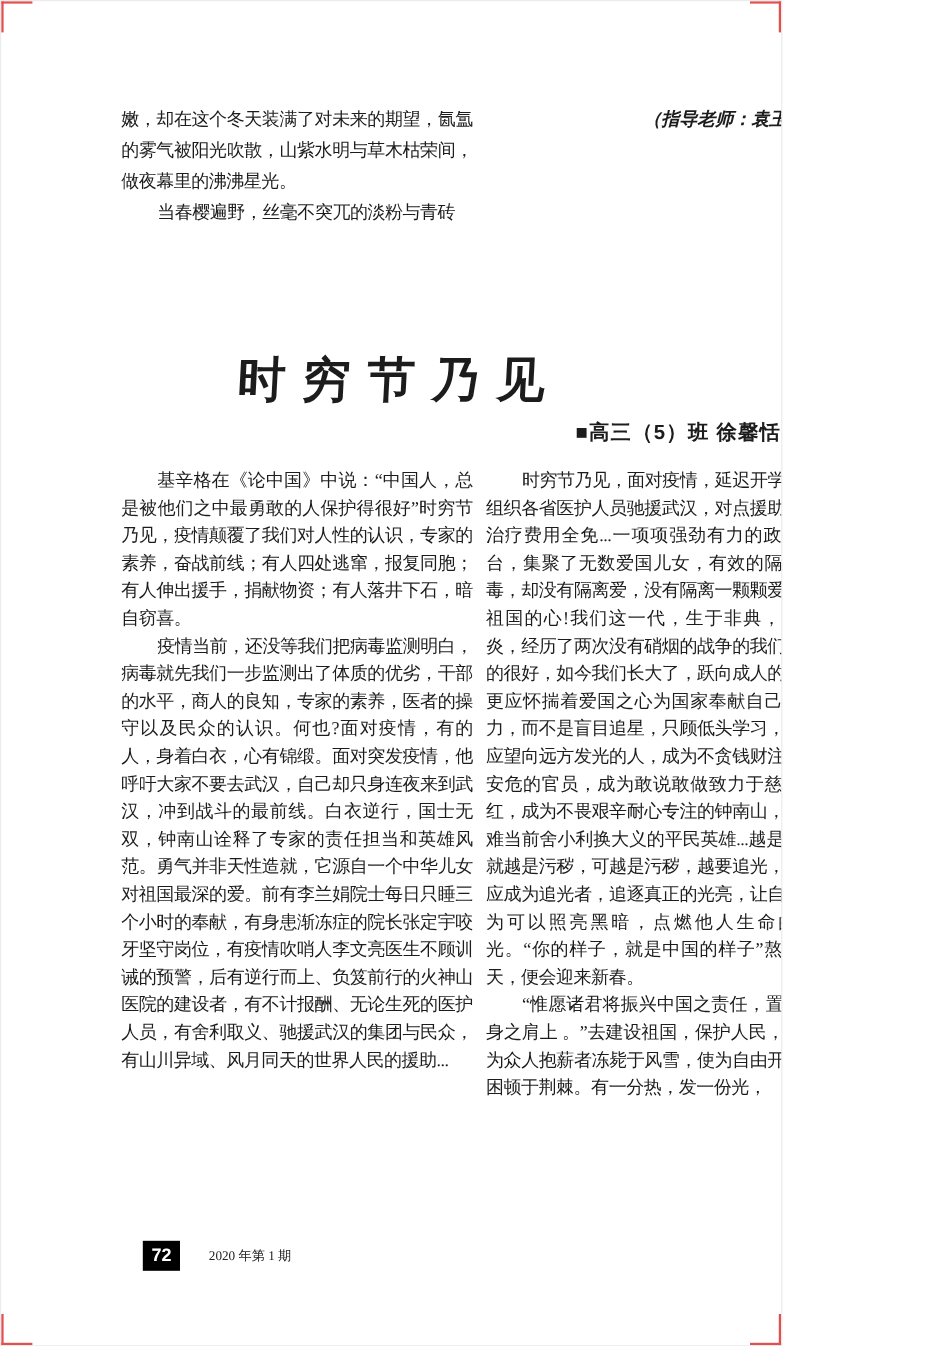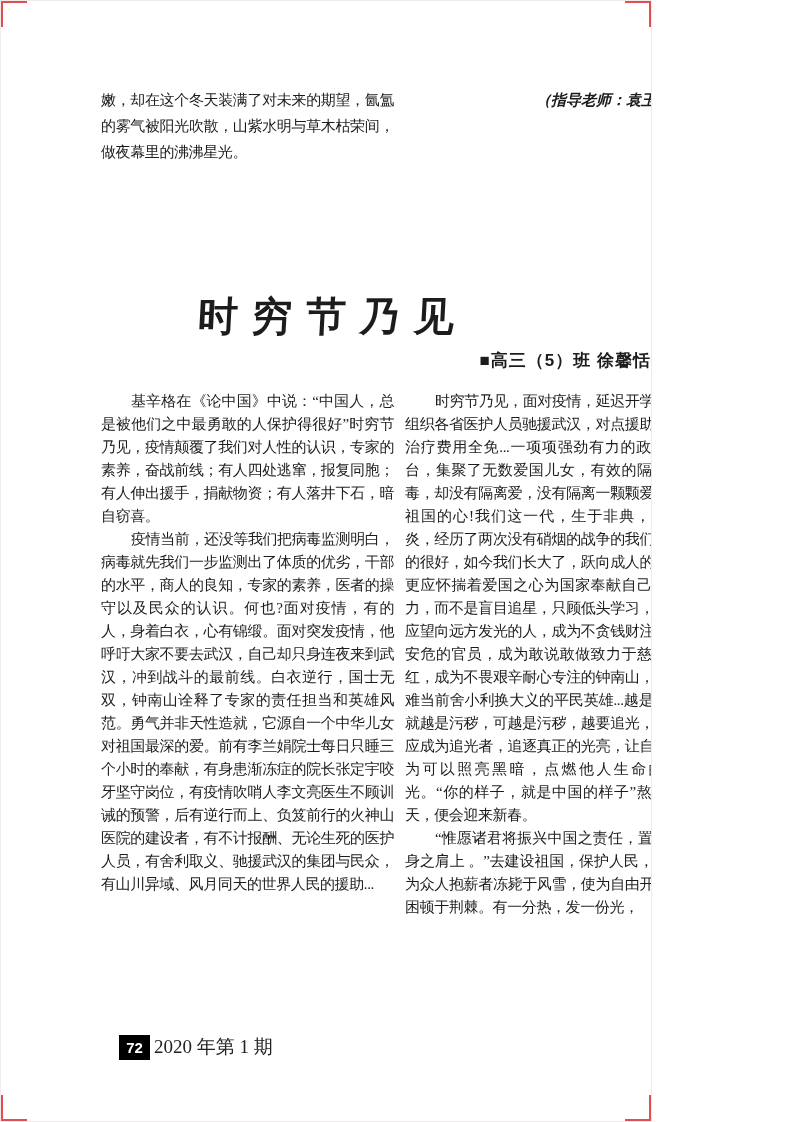--- a/index.html
+++ b/index.html
@@ -23,45 +23,46 @@
     position:absolute; top:288px; left:0; width:100%; text-align:center;
     font-size:40px; font-weight:900; letter-spacing:14px; padding-left:14px;
     box-sizing:border-box; font-family:"DejaVu Serif","Liberation Serif",serif;
     transform:skewX(-3deg);
   }
   .essay-byline {
     position:absolute; top:348px; left:0; width:100%; text-align:right;
     font-size:17px; font-weight:bold; letter-spacing:1px;
     font-family:"Liberation Sans","DejaVu Sans",sans-serif;
   }
-  .footer { position:absolute; left:118px; top:1033px; display:flex; align-items:center; gap:4px; }
+  .footer { position:absolute; left:118px; top:1033px; display:flex; align-items:center; gap:24px; }
   .page-num {
     background:#000000; color:#ffffff; min-width:31px; height:25px;
     display:flex; align-items:center; justify-content:center;
     font-family:"Liberation Sans","DejaVu Sans",sans-serif; font-weight:bold; font-size:15px;
   }
-  .issue { font-size:19px; color:#222; }
+  .issue { font-size:11px; color:#222; }
   .mark { position:absolute; width:24px; height:24px; }
   .mark-tl { top:0; left:0;   border-top:2px solid #e34f4f; border-left:2px solid #e34f4f; }
   .mark-tr { top:0; right:0;  border-top:2px solid #e34f4f; border-right:2px solid #e34f4f; }
   .mark-bl { bottom:0; left:0;  border-bottom:2px solid #e34f4f; border-left:2px solid #e34f4f; }
   .mark-br { bottom:0; right:0; border-bottom:2px solid #e34f4f; border-right:2px solid #e34f4f; }
 </style>
 </head>
 <body>
 
 <div class="page">
 
   <div class="mark mark-tl"></div>
   <div class="mark mark-tr"></div>
   <div class="mark mark-bl"></div>
   <div class="mark mark-br"></div>
 
   <div class="col top-col col-left">
     <p>嫩，却在这个冬天装满了对未来的期望，氤氲的雾气被阳光吹散，山紫水明与草木枯荣间，做夜幕里的沸沸星光。</p>
+    <p class="indent">当春樱遍野，丝毫不突兀的淡粉与青砖</p>
   </div>
 
   <div class="col top-col col-right">
     <p class="credit">（指导老师：袁玉梅）</p>
   </div>
 
   <div class="essay-title">时穷节乃见</div>
   <div class="essay-byline">■高三（5）班 徐馨恬</div>
 
   <div class="col body-col col-left">

